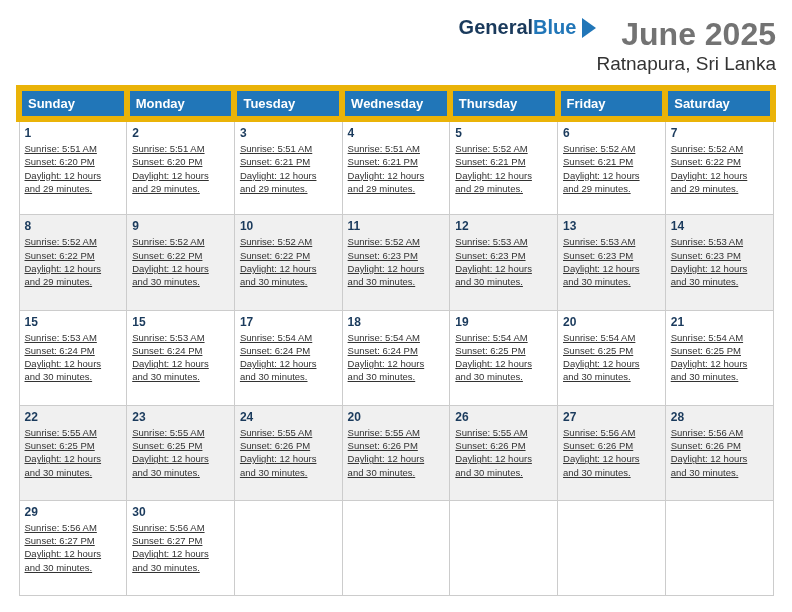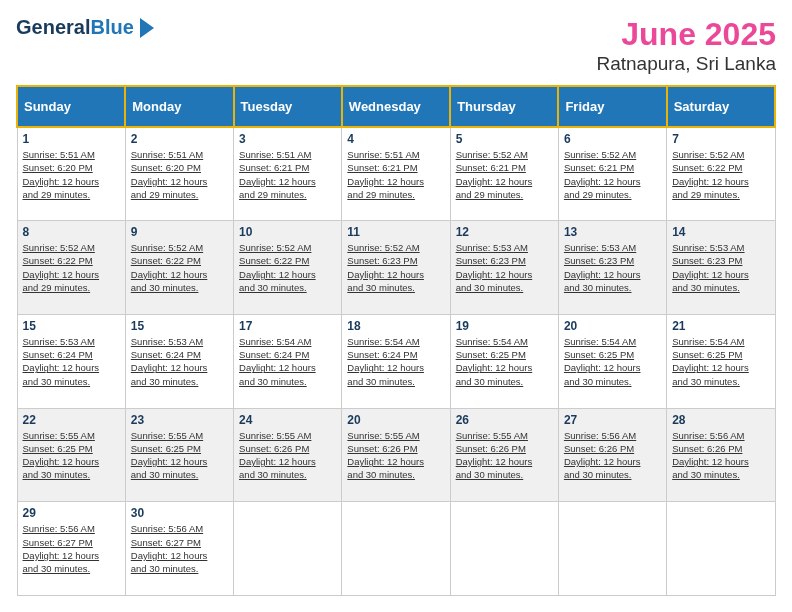--- a/index.html
+++ b/index.html
@@ -12,55 +12,55 @@
     }
     .page {
       width: 792px;
       height: 612px;
       padding: 16px;
       display: flex;
       flex-direction: column;
     }
     .header {
       display: flex;
-      justify-content: space-between;
+      justify-content: flex-end;
       align-items: flex-start;
       margin-bottom: 10px;
     }
     .logo {
       display: flex;
       flex-direction: column;
       align-items: flex-start;
     }
     .title-block {
       text-align: right;
     }
     .month-title {
       font-size: 32px;
       font-weight: bold;
-      color: #ec4899;
+      color: #737373;
     }
     .location {
       font-size: 19px;
       color: #333;
     }
     .calendar {
       flex: 1;
       border-collapse: collapse;
       width: 100%;
       table-layout: fixed;
     }
     .calendar th {
       background: #2176b8;
       color: #fff;
       text-align: left;
-      padding: 12px 6px;
+      padding: 5px 6px;
       font-size: 13px;
       font-weight: bold;
-      border: 2px solid #eab308;
+      border: 6px solid #eab308;
     }
     .calendar td {
       border: 1px solid #ccc;
       vertical-align: top;
       padding: 4px 5px;
       font-size: 10px;
       color: #333;
       background: #fff;
       height: 80px;
     }

